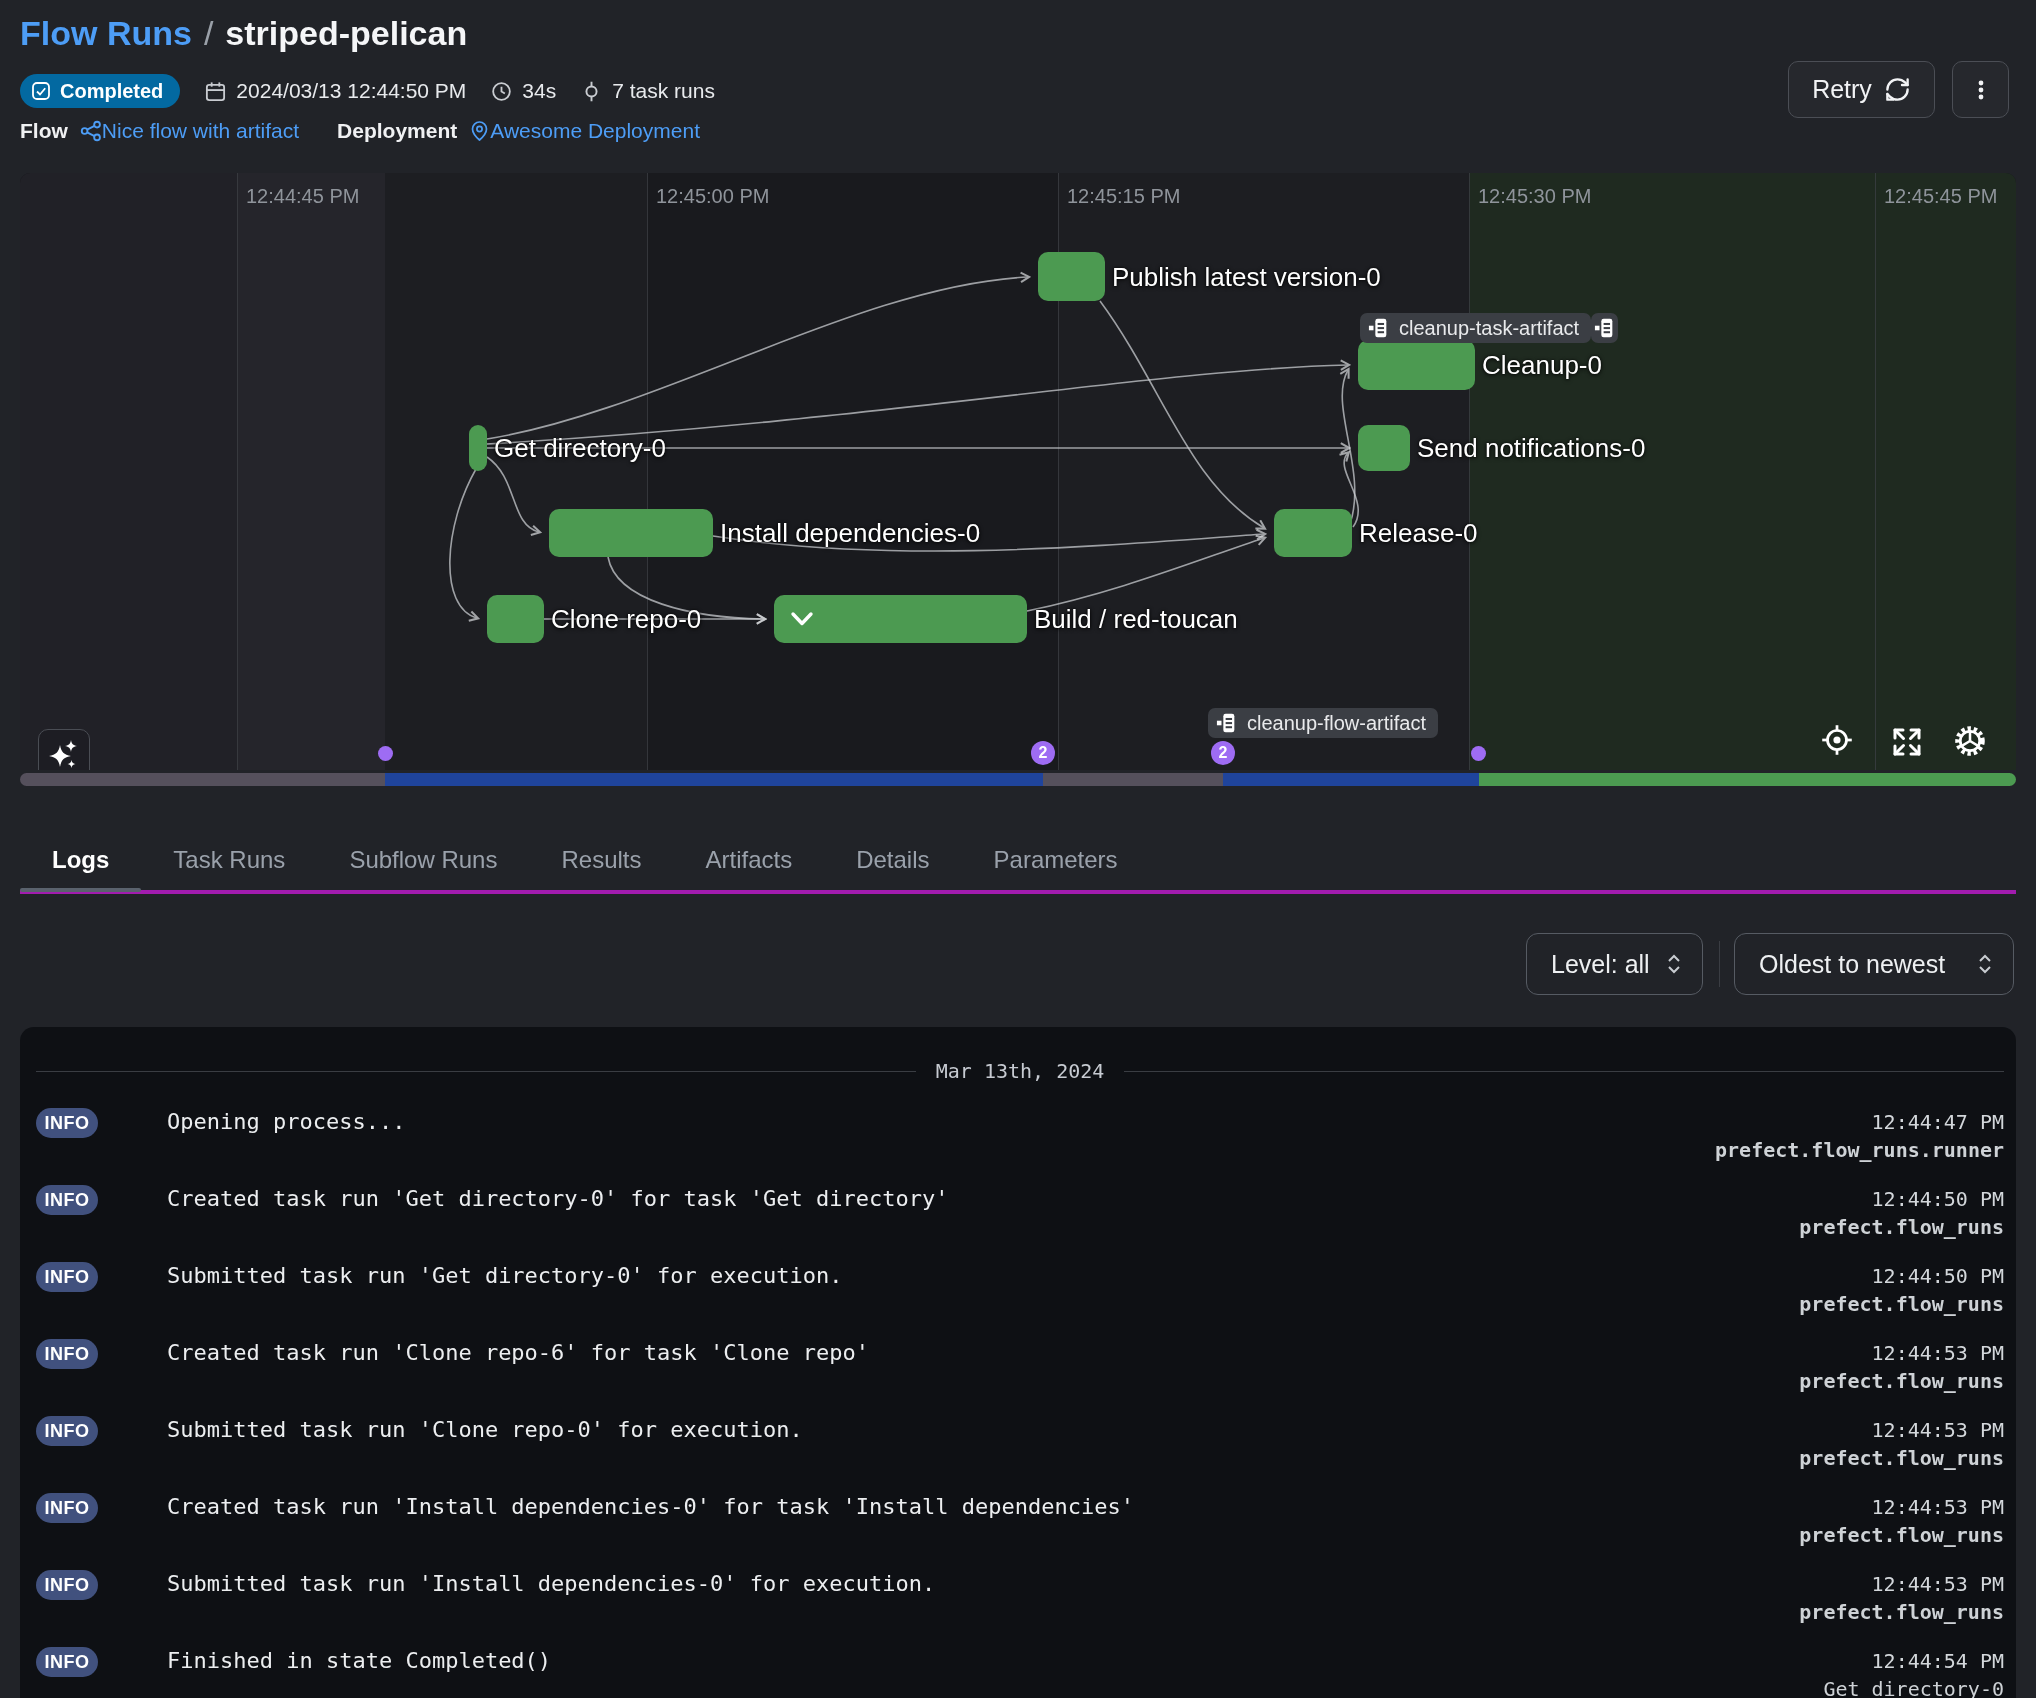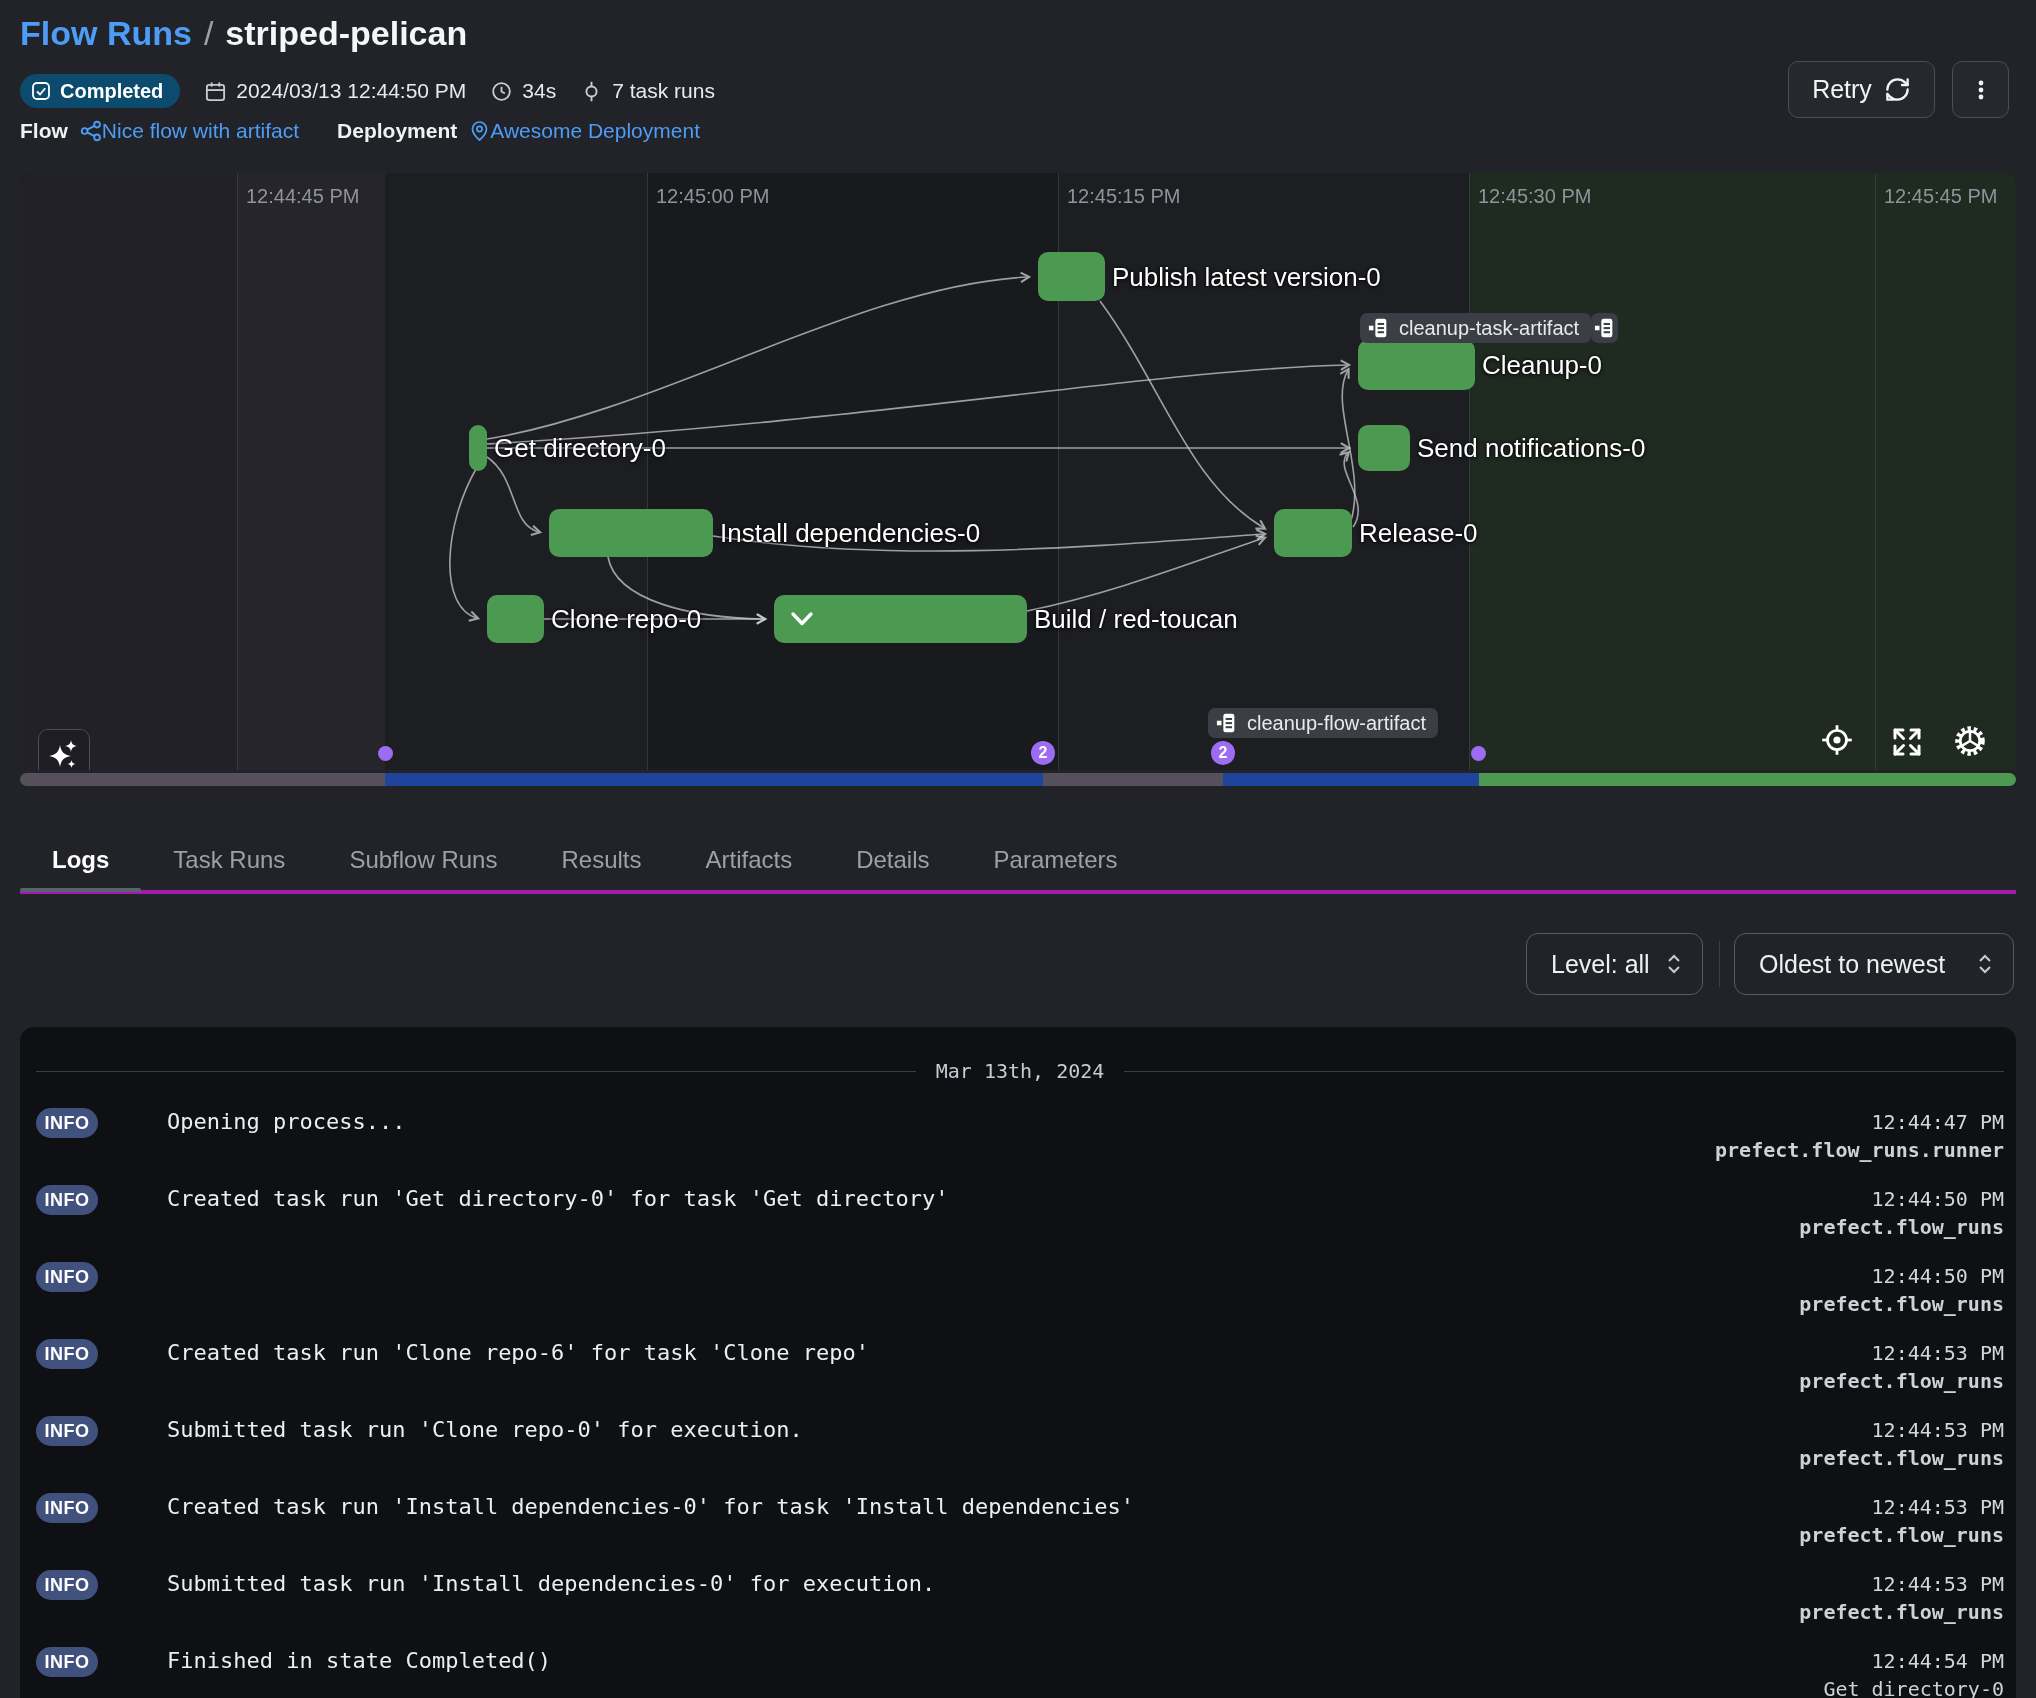--- a/index.html
+++ b/index.html
@@ -7,21 +7,21 @@
   #app {
     position:relative; width:2036px; height:1698px; overflow:hidden;
     background:#212328; font-family:"Liberation Sans", sans-serif; color:#e8eaed;
   }
   
   .hdr-title { position:absolute; left:20px; top:14px; font-size:34px; font-weight:700; display:flex; gap:12px; align-items:baseline;}
   .crumb-link { color:#4d9df6; cursor:pointer; }
   .crumb-sep { color:#9aa0a8; font-weight:400; }
   .crumb-cur { color:#f5f6f8; }
   .meta-row { position:absolute; left:20px; top:72px; height:38px; display:flex; align-items:center; gap:24px; font-size:21px; color:#e8eaed; }
-  .badge-completed { display:flex; align-items:center; gap:9px; background:#0c4a6e; color:#fff;
+  .badge-completed { display:flex; align-items:center; gap:9px; background:#0369a1; color:#fff;
     height:34px; padding:0 17px 0 11px; border-radius:17px; font-size:20px; font-weight:700; }
   .meta-item { display:flex; align-items:center; gap:9px; }
   .micon { display:inline-flex; color:#c9ccd1; }
   .flow-row { position:absolute; left:20px; top:117px; height:28px; display:flex; align-items:center; gap:12px; font-size:21px; }
   .flow-row .lbl { font-weight:700; color:#f0f1f3; }
   .flow-row .lnk { color:#4d9df6; cursor:pointer; display:flex; align-items:center; }
   .flow-row .gap { width:14px; }
   .btn { position:absolute; border:1px solid #4b4e55; border-radius:10px; background:#26282d; color:#f2f3f5;
     display:flex; align-items:center; justify-content:center; gap:12px; font-size:25px; cursor:pointer; }
   #retry-btn { left:1788px; top:61px; width:147px; height:57px; }
@@ -367,20 +367,21 @@
         <div class="log-row">
           <span class="log-badge">INFO</span>
           <div class="log-msg">Created task run 'Get directory-0' for task 'Get directory'</div>
           <div class="log-meta">
             <span class="log-time">12:44:50 PM</span>
             <span class="log-src bold">prefect.flow_runs</span>
           </div>
         </div>
         <div class="log-row">
           <span class="log-badge">INFO</span>
+          <div class="log-msg">Submitted task run 'Get directory-0' for execution.</div>
           <div class="log-meta">
             <span class="log-time">12:44:50 PM</span>
             <span class="log-src bold">prefect.flow_runs</span>
           </div>
         </div>
         <div class="log-row">
           <span class="log-badge">INFO</span>
           <div class="log-msg">Created task run 'Clone repo-6' for task 'Clone repo'</div>
           <div class="log-meta">
             <span class="log-time">12:44:53 PM</span>

